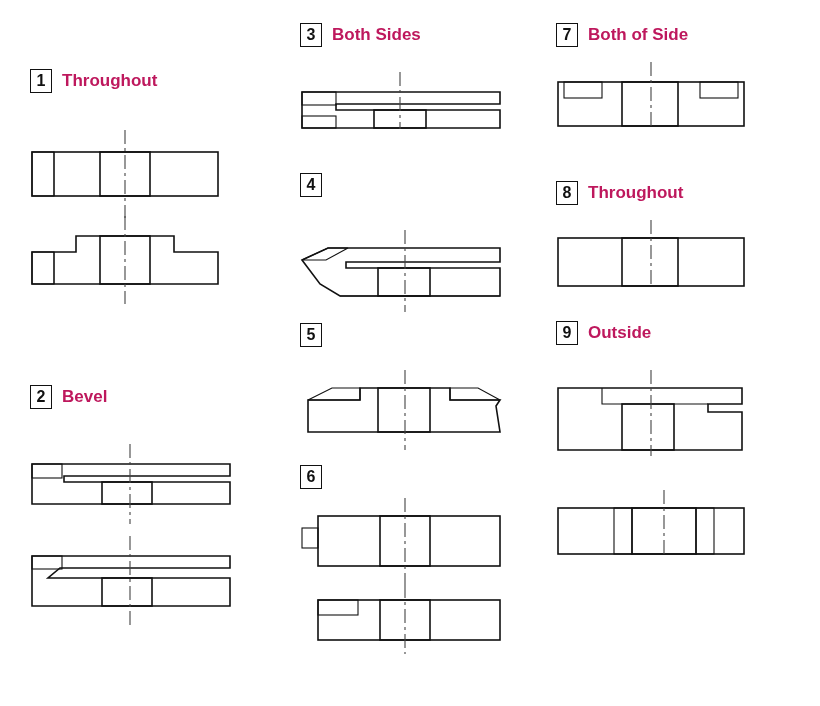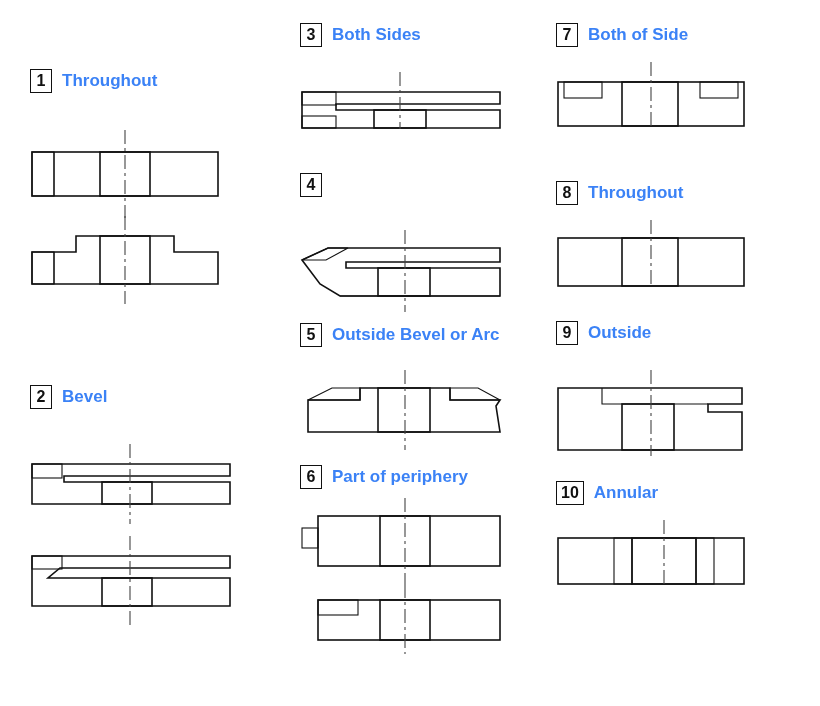--- a/index.html
+++ b/index.html
@@ -33,21 +33,21 @@
     justify-content: center;
     font-size: 16px;
     font-weight: bold;
     color: #111;
     padding: 0 4px;
     background: #fff;
   }
   .lbl {
     font-size: 17px;
     font-weight: bold;
-    color: #3b82f6;
+    color: #be185d;
     white-space: nowrap;
   }
   .fig {
     margin-top: 4px;
   }
   svg { display: block; }
   .ol { fill: none; stroke: #111; stroke-width: 1.6; }
   .thin { fill: none; stroke: #111; stroke-width: 1.1; }
   .cl {
     fill: none;
@@ -150,39 +150,37 @@
         <path class="thin" d="M40 92 L200 92"></path>
         <line x1="105" y1="26" x2="105" y2="108" class="cl"></line>
       </g>
     </svg>
   </div>
 </div>
 
 <div class="item" style="left:300px; top:320px;">
   <div class="hdr">
     <div class="numbox">5</div>
-    <div class="lbl">Outside Bevel or Arc</div>
   </div>
   <div class="fig">
     <svg width="215" height="100" viewBox="0 0 215 100">
       <g>
         <path class="ol" fill="url(#h45)" d="M8 46 L60 46 L60 34 L150 34 L150 46 L200 46 L196 52 L200 78 L8 78 Z"></path>
         <path class="thin" fill="url(#dots)" d="M8 46 L60 46 L60 34 L32 34 Z"></path>
         <path class="thin" fill="url(#dots)" d="M150 34 L178 34 L200 46 L150 46 Z"></path>
         <rect x="78" y="34" width="52" height="44" class="ol" fill="#fff"></rect>
         <line x1="105" y1="16" x2="105" y2="96" class="cl"></line>
       </g>
     </svg>
   </div>
 </div>
 
 <div class="item" style="left:300px; top:462px;">
   <div class="hdr">
     <div class="numbox">6</div>
-    <div class="lbl">Part of periphery</div>
   </div>
   <div class="fig">
     <svg width="215" height="160" viewBox="0 0 215 160">
 
       <g>
         <rect x="18" y="20" width="182" height="50" class="ol" fill="url(#h45)"></rect>
         <rect x="2" y="32" width="16" height="20" class="thin" fill="url(#dots)"></rect>
         <rect x="80" y="20" width="50" height="50" class="ol" fill="#fff"></rect>
         <line x1="105" y1="2" x2="105" y2="88" class="cl"></line>
       </g>
@@ -242,24 +240,20 @@
         <path class="ol" fill="url(#h45)" d="M2 36 L186 36 L186 52 L152 52 L152 60 L186 60 L186 98 L2 98 Z"></path>
         <path class="thin" d="M46 36 L46 52 L152 52"></path>
         <rect x="66" y="52" width="52" height="46" class="ol" fill="#fff"></rect>
         <line x1="95" y1="18" x2="95" y2="104" class="cl"></line>
       </g>
     </svg>
   </div>
 </div>
 
 <div class="item" style="left:556px; top:478px;">
-  <div class="hdr">
-    <div class="numbox">10</div>
-    <div class="lbl">Annular</div>
-  </div>
   <div class="fig">
     <svg width="200" height="75" viewBox="0 0 200 75">
       <g>
         <rect x="2" y="26" width="186" height="46" class="ol" fill="url(#h45)"></rect>
         <rect x="58" y="26" width="18" height="46" class="thin" fill="url(#dots)"></rect>
         <rect x="140" y="26" width="18" height="46" class="thin" fill="url(#dots)"></rect>
         <rect x="76" y="26" width="64" height="46" class="ol" fill="#fff"></rect>
         <line x1="108" y1="8" x2="108" y2="75" class="cl"></line>
       </g>
     </svg>

